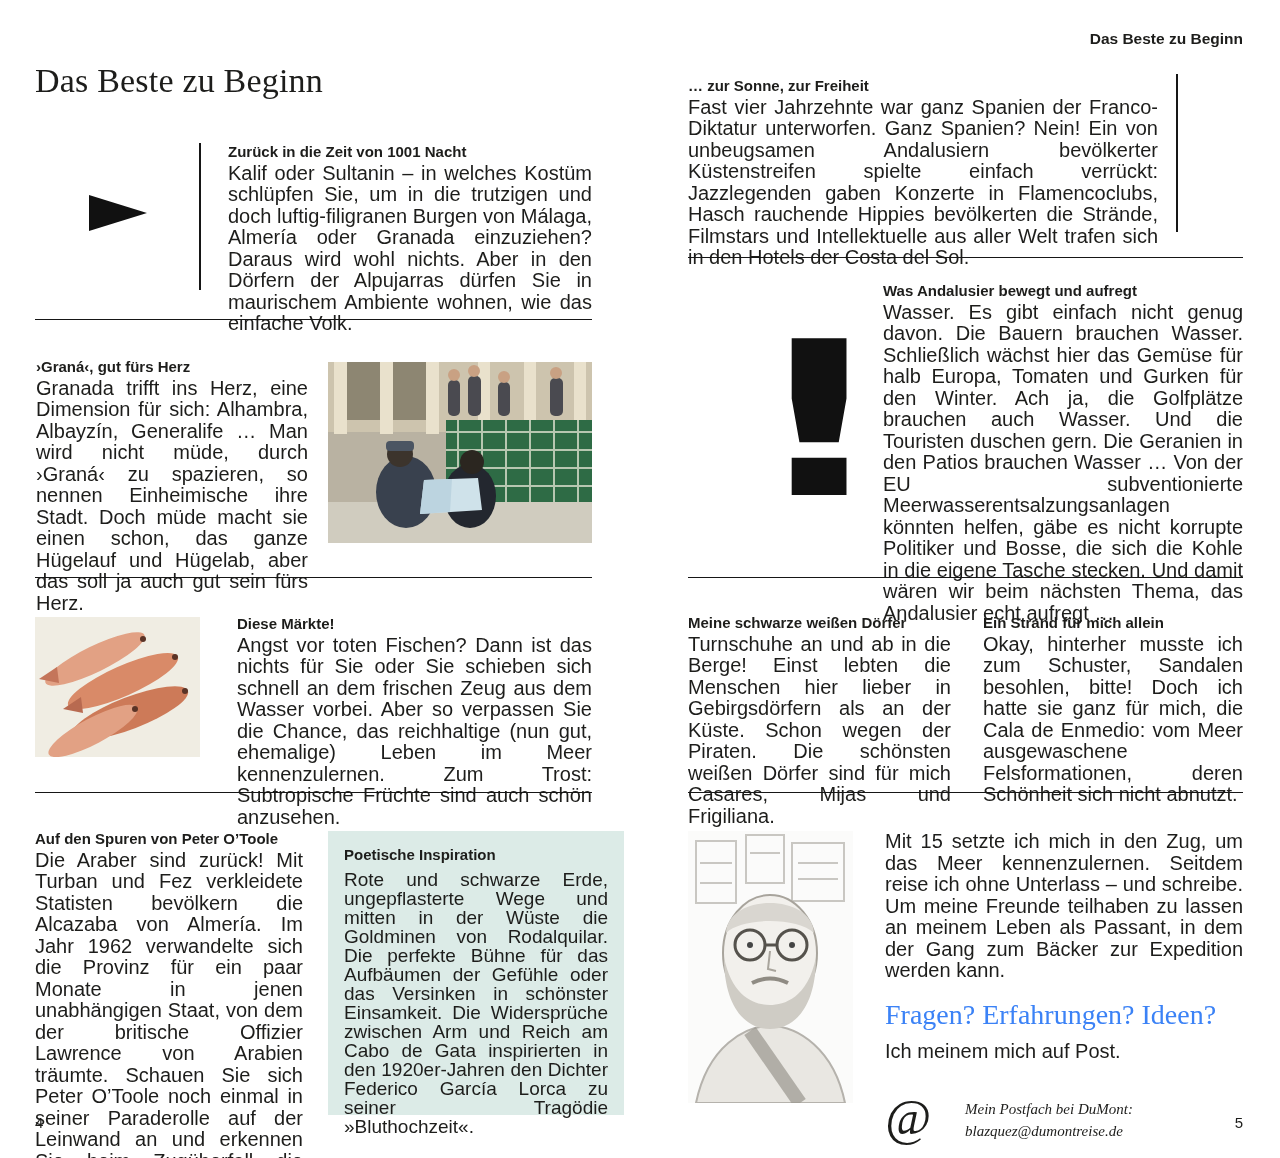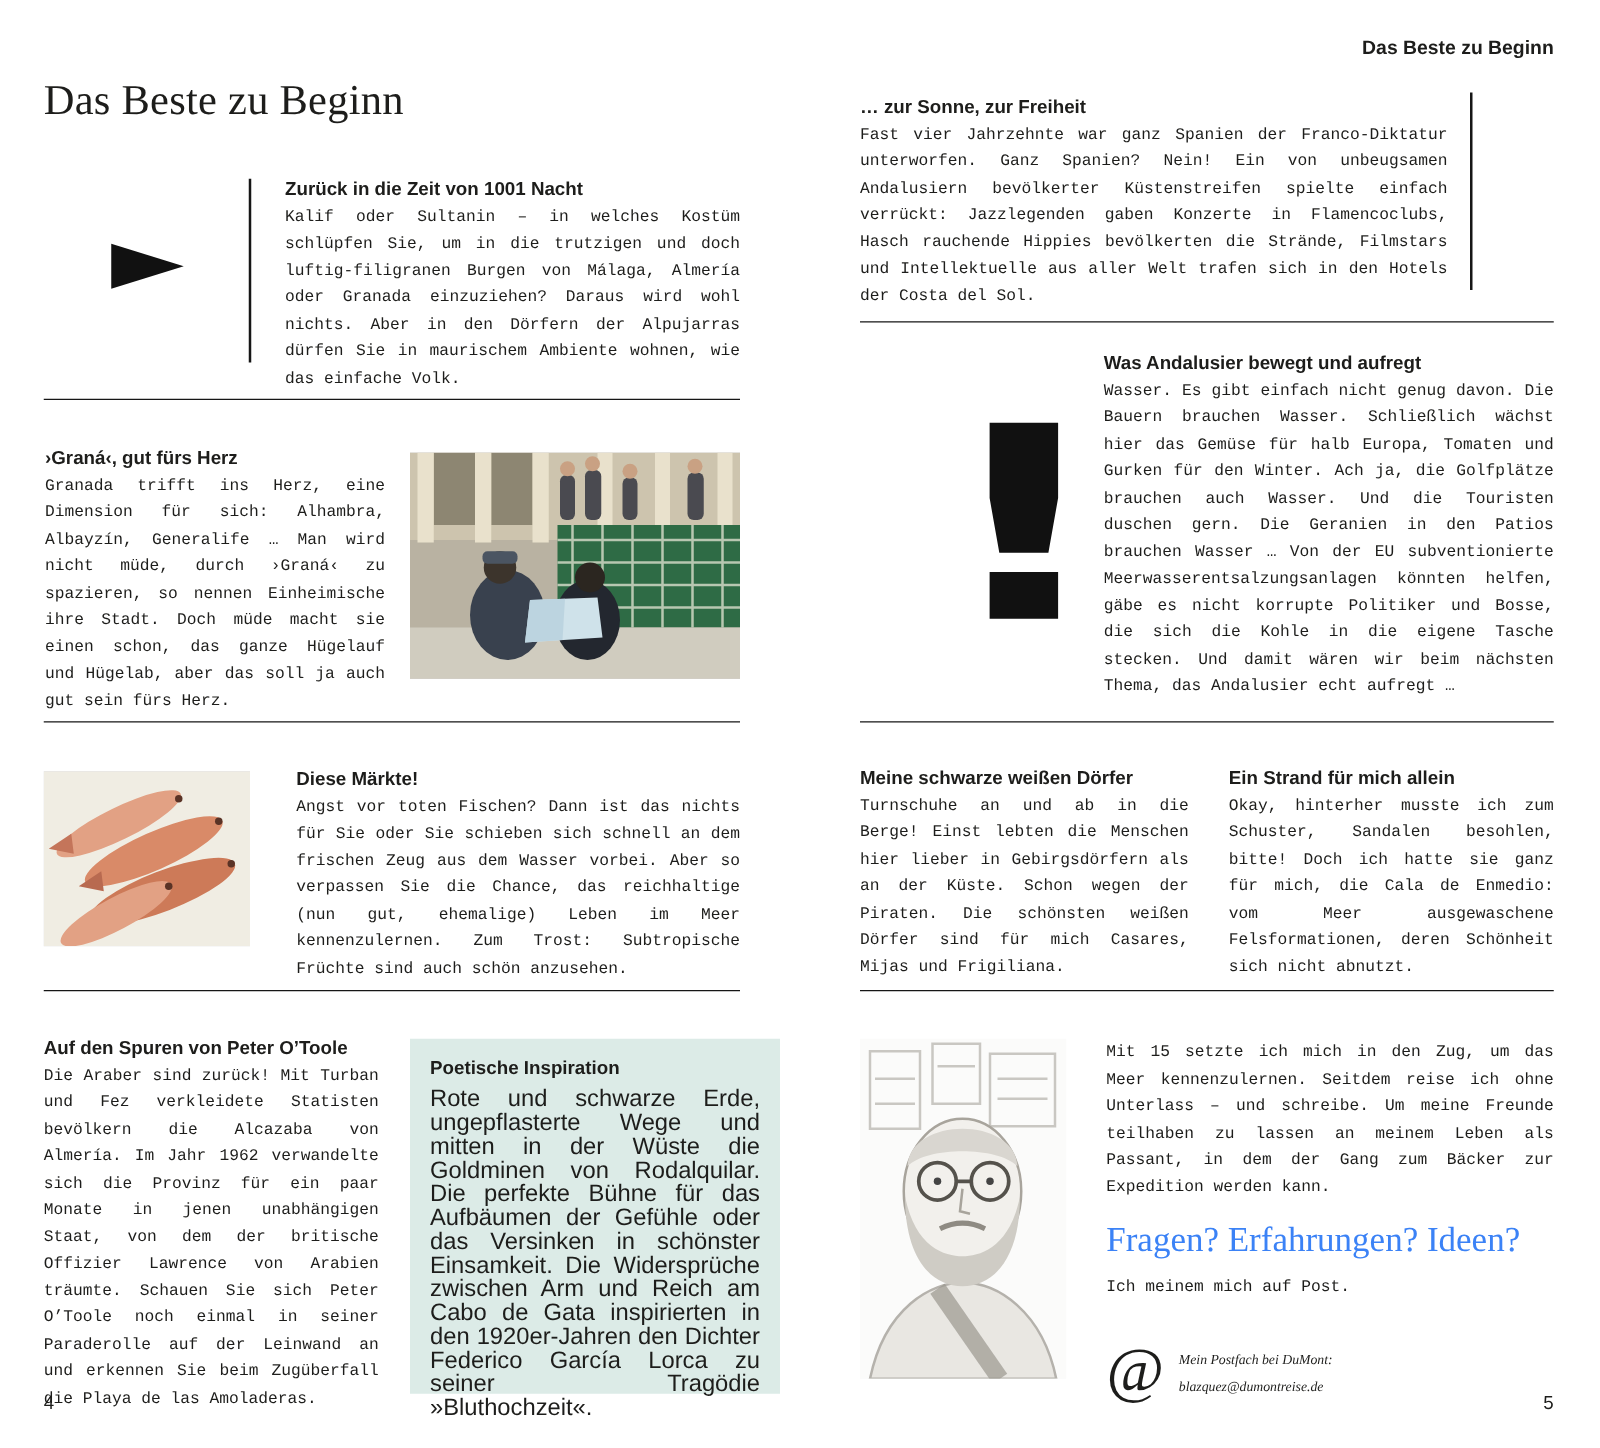--- a/index.html
+++ b/index.html
@@ -1,34 +1,34 @@
 <!DOCTYPE html>
 <html lang="de"><head>
 <meta charset="utf-8">
 <style>
   html,body{margin:0;padding:0;background:#ffffff;}
   .sheet{position:relative;width:1280px;height:1158px;background:#ffffff;color:#1d1d1b;
          font-family:"Liberation Sans",sans-serif;overflow:hidden;}
   .abs{position:absolute;}
   .heading{font-size:15px;font-weight:bold;line-height:21.5px;}
-  .body-text{font-size:13px;line-height:21.5px;text-align:justify;hyphens:auto;font-family:Liberation Mono, monospace;-webkit-hyphens:auto;}
+  .body-text{font-size:20px;line-height:21.5px;text-align:justify;hyphens:auto;-webkit-hyphens:auto;}
   .rule-h{height:0;border-top:1.5px solid #161616;}
   .rule-v{width:1.5px;background:#161616;}
   .page-num{font-size:15px;line-height:18px;}
   .photo{overflow:hidden;background:#ddd;}
   .box{background:#dcebe7;padding:14px 16px 0 16px;}
   .box .box-heading{font-size:15px;font-weight:bold;line-height:20px;margin-bottom:5px;}
   .box .box-body{font-size:19px;line-height:19px;text-align:justify;hyphens:auto;}
   .title{font-family:"Liberation Serif","DejaVu Serif",serif;font-size:34px;font-weight:500;letter-spacing:0.2px;}
   .cta-heading{font-family:"Liberation Serif","DejaVu Serif",serif;font-size:28px;font-weight:500;color:#3b82f6;line-height:32px;}
   .excl{font-family:"DejaVu Sans",sans-serif;font-weight:900;font-size:215px;line-height:215px;
         transform:scaleX(1.45);transform-origin:left top;color:#111;}
   .mail-row{display:flex;align-items:flex-start;gap:12px;}
   .at-glyph{font-family:"Liberation Serif","DejaVu Serif",serif;font-style:italic;font-size:50px;line-height:50px;}
-  .mail-lines{font-family:"Liberation Serif","DejaVu Serif",serif;font-style:italic;font-size:11px;line-height:22px;padding-top:6px;}
+  .mail-lines{font-family:"Liberation Serif","DejaVu Serif",serif;font-style:italic;font-size:15px;line-height:22px;padding-top:6px;margin-left:22px;}
   .tri{width:0;height:0;border-top:18px solid transparent;border-bottom:18px solid transparent;border-left:58px solid #111;}
 </style>
 </head>
 <body>
 
 <div class="sheet">
 
   <div class="abs title" style="left:35px;top:62px;">Das Beste zu Beginn</div>
 
   <div class="abs tri" style="left:89px;top:195px;"></div>

